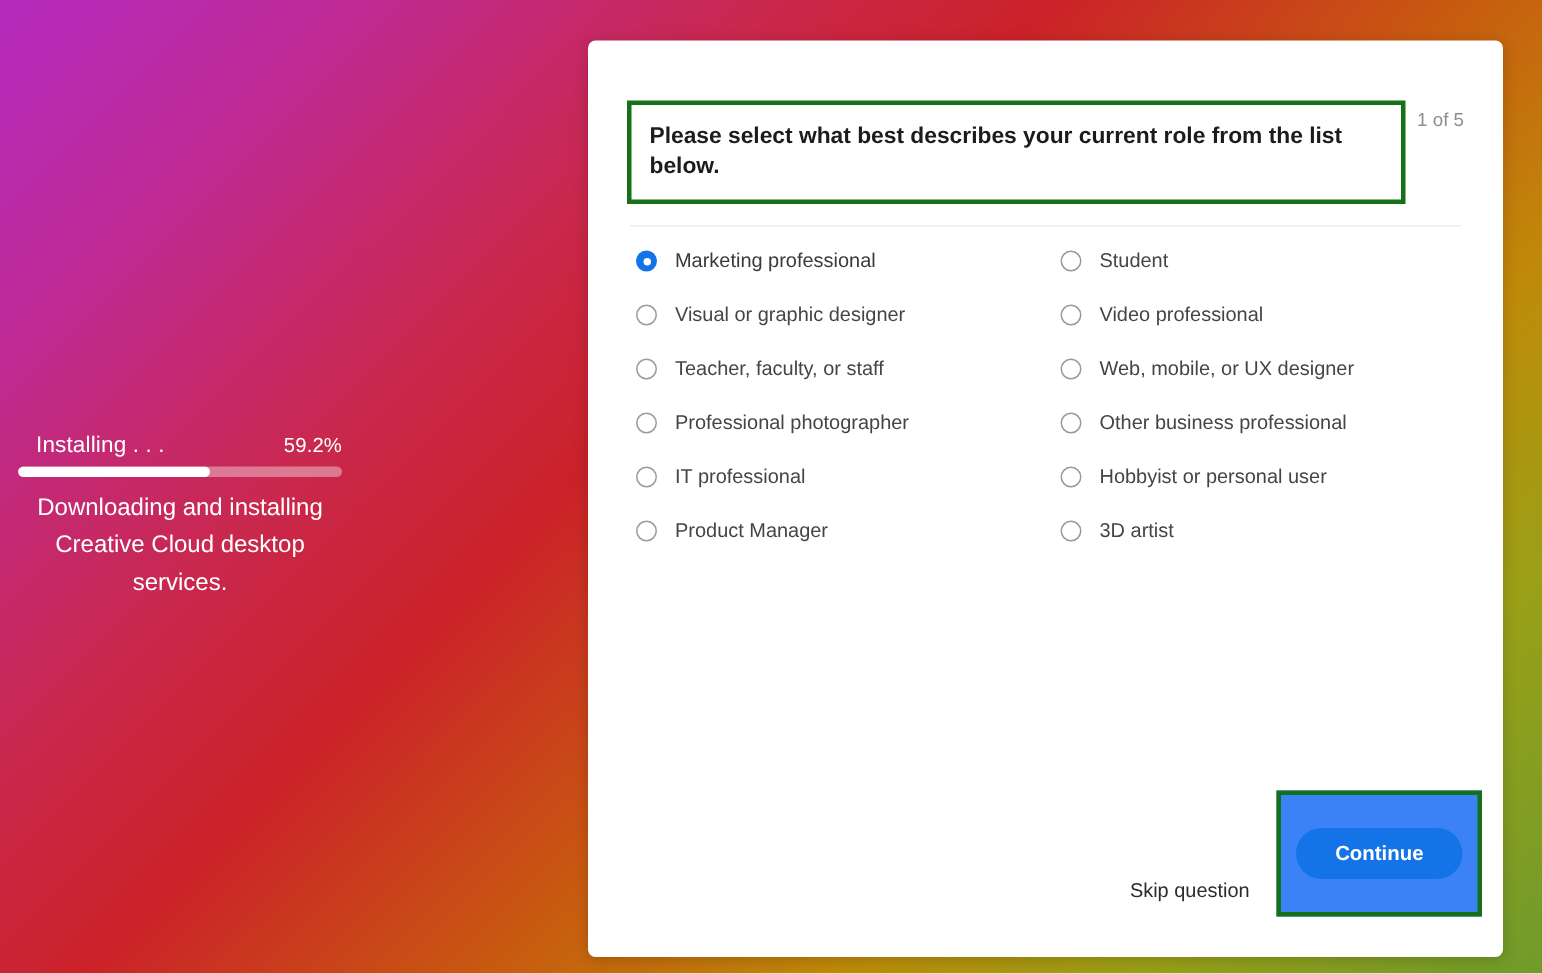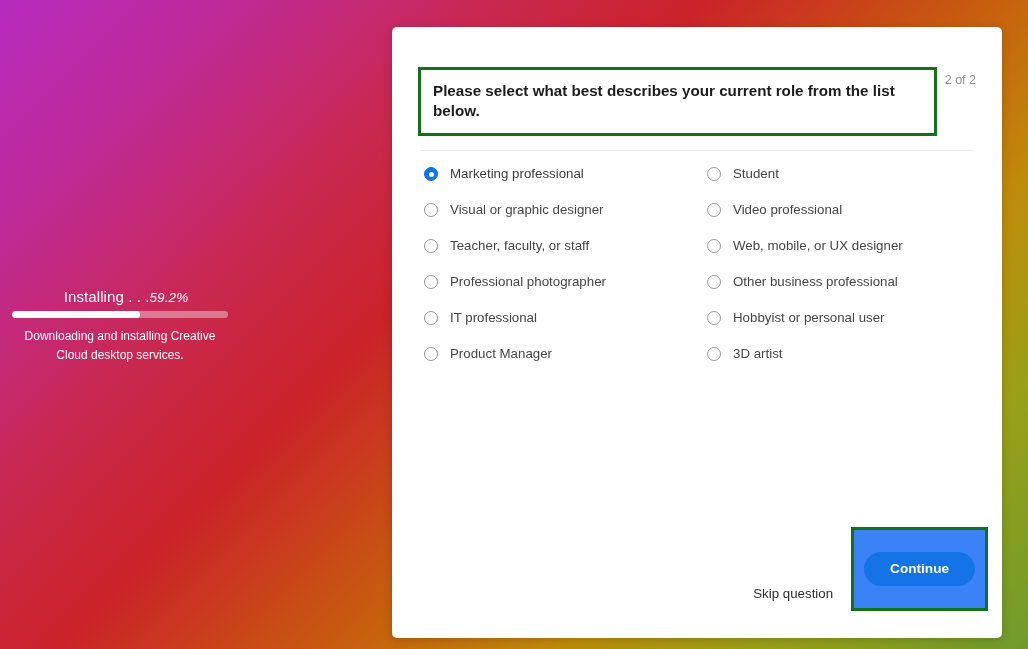--- a/index.html
+++ b/index.html
@@ -34,56 +34,55 @@
     left: 0;
     top: 288px;
     width: 240px;
     color: #ffffff;
     padding: 0 12px;
   }
 
   .inst-row {
     display: flex;
     align-items: baseline;
-    justify-content: center;
+    justify-content: space-between;
     padding: 0 0 6px 0;
     margin-left: 12px;
   }
 
   .inst-title {
     font-size: 15px;
     letter-spacing: .1px;
     white-space: nowrap;
   }
 
   .inst-pct {
     font-size: 13.5px;
     letter-spacing: .1px;
-    font-style: italic;
   }
 
   .progress-track {
     position: relative;
     height: 7px;
     border-radius: 4px;
     background: rgba(255,255,255,0.38);
     overflow: hidden;
   }
 
   .progress-fill {
     position: absolute;
     left: 0; top: 0; bottom: 0;
     width: 59.2%;
     background: #ffffff;
     border-radius: 4px;
   }
 
   .inst-desc {
     margin-top: 9px;
-    font-size: 12px;
+    font-size: 16px;
     line-height: 1.55;
     text-align: center;
     padding: 0 2px;
   }
 
   
   #dialog {
     position: absolute;
     left: 392px;
     top: 27px;
@@ -248,21 +247,21 @@
   </div>
 
   <div id="dialog">
 
     <div class="dialog-inner">
 
       <div class="head-row">
         <div class="question-box">
           <div class="question-text">Please select what best describes your current role from the list below.</div>
         </div>
-        <div class="page-indicator">2 of 2</div>
+        <div class="page-indicator">1 of 5</div>
       </div>
 
       <div class="divider"></div>
 
       <div class="options" id="options-grid">
           <div class="option selected">
             <span class="radio"></span>
             <span class="option-label">Marketing professional</span>
           </div>
           <div class="option">

